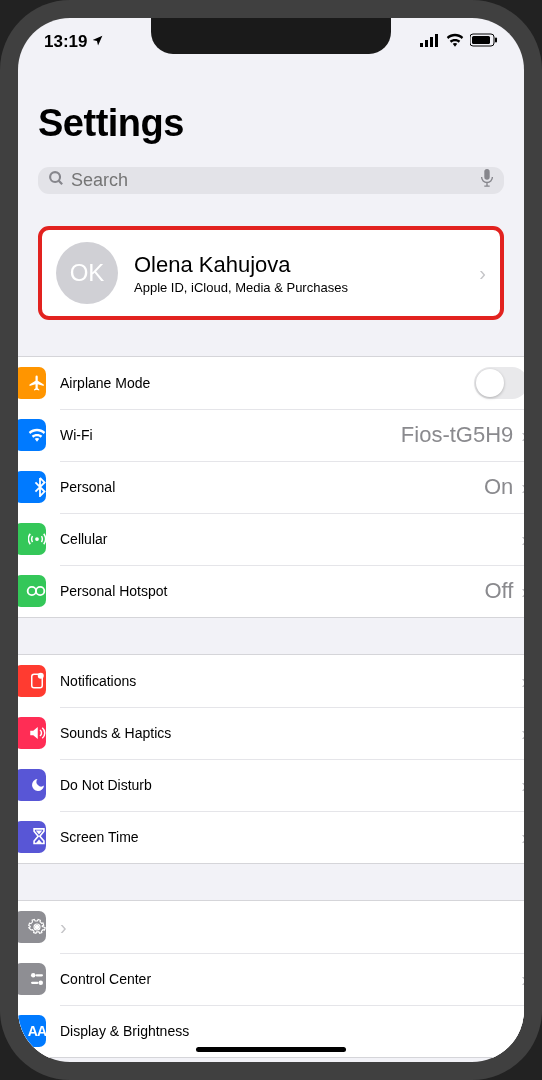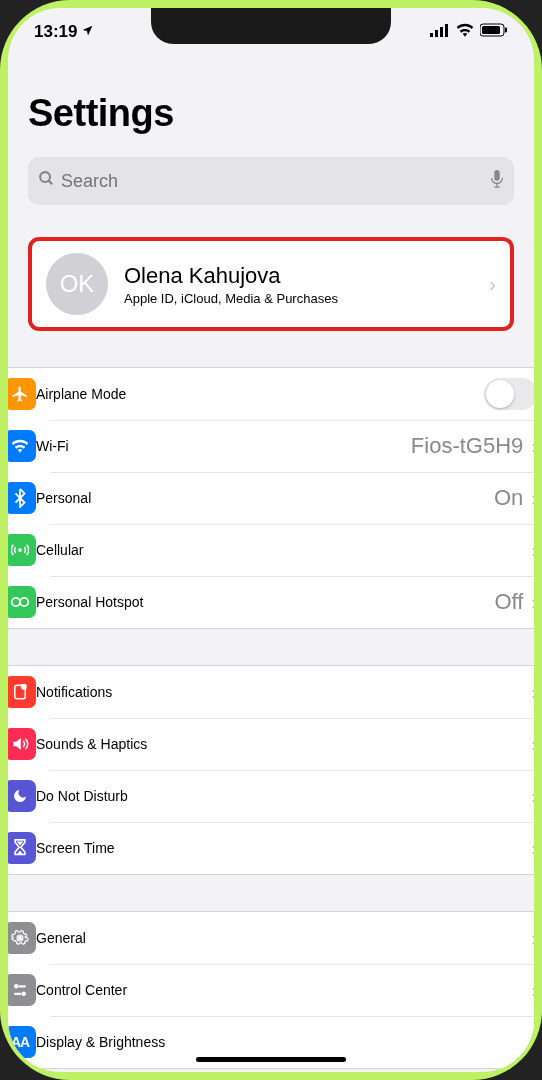--- a/index.html
+++ b/index.html
@@ -1,19 +1,19 @@
 <!DOCTYPE html>
 <html><head>
 <meta charset="utf-8">
 <style>
   * { box-sizing: border-box; margin: 0; padding: 0; }
   html, body { width: 542px; height: 1080px; background: #222; font-family: -apple-system, "Helvetica Neue", Arial, sans-serif; }
   .device {
-    width: 542px; height: 1080px; background: #bef264; position: relative;
-    border-radius: 70px; padding: 8px;
+    width: 542px; height: 1080px; background: #404040; position: relative;
+    border-radius: 70px; padding: 18px;
   }
   .screen {
     width: 100%; height: 100%; background: #f2f2f7; border-radius: 52px;
     overflow: hidden; position: relative;
   }
   .notch {
     position: absolute; top: 0; left: 50%; transform: translateX(-50%);
     width: 240px; height: 36px; background: #1a1a1a;
     border-bottom-left-radius: 22px; border-bottom-right-radius: 22px;
     z-index: 10;
@@ -25,21 +25,21 @@
   .status-left { display: flex; align-items: center; gap: 4px; }
   .status-right { display: flex; align-items: center; gap: 6px; }
   .loc-icon { font-size: 13px; }
 
   .content { padding: 0 20px; }
   .title {
     font-size: 38px; font-weight: 700; color: #000;
     margin-top: 36px; margin-bottom: 22px; letter-spacing: -0.5px;
   }
   .search-bar {
-    background: #e3e3e8; border-radius: 11px; height: 48px;
+    background: #e3e3e8; border-radius: 11px; height: 27px;
     display: flex; align-items: center; padding: 0 10px; gap: 6px;
   }
   .search-icon { color: #86868c; font-size: 18px; }
   .search-input {
     flex: 1; border: none; background: transparent; font-size: 18px;
     color: #86868c; outline: none;
   }
   .mic-icon { color: #86868c; font-size: 18px; }
 
   .profile-section { margin-top: 20px; }
@@ -68,22 +68,22 @@
   .row + .row { border-top: 1px solid #e5e5e9; }
   .group.flat .row + .row::before {
     content: ""; position: absolute; left: 62px; right: 0; top: 0;
     height: 1px; background: #e5e5e9;
   }
   .group.flat .row + .row { border-top: none; }
   .group.flat .row:first-child { border-top: 1px solid #d5d5d9; }
   .group.flat .row:last-child { border-bottom: 1px solid #d5d5d9; }
   .icon-box {
     width: 32px; height: 32px; border-radius: 7px; flex-shrink: 0;
-    display: flex; align-items: center; justify-content: center;
-    color: #fff; font-size: 18px; 
+    display: flex; align-items: center; justify-content: flex-end;
+    color: #fff; font-size: 18px; margin-right: 14px;
   }
   .row-label { font-size: 14px; color: #000; flex: 1; }
   .row-value { font-size: 22px; color: #8a8a8e; margin-right: 8px; }
   .row-chevron { color: #c5c5c8; font-size: 20px; }
   .toggle {
     width: 54px; height: 32px; background: #e9e9eb; border-radius: 16px;
     position: relative;
   }
   .toggle .knob {
     width: 28px; height: 28px; background: #fff; border-radius: 50%;
@@ -267,21 +267,20 @@
     </div>
 
     <div class="group flat">
       <div class="row">
         <div class="icon-box" style="background:#8e8e93">
           <svg width="18" height="18" viewBox="0 0 24 24" fill="#fff">
               <path d="M12 8a4 4 0 100 8 4 4 0 000-8zm9 4l2 1-1 3-2-.5a8 8 0 01-2 2l.5 2-3 1-1-2h-3l-1 2-3-1 .5-2a8 8 0 01-2-2l-2 .5L1 13l2-1v-1L1 10l1-3 2 .5a8 8 0 012-2L5.5 3l3-1 1 2h3l1-2 3 1-.5 2a8 8 0 012 2l2-.5 1 3-2 1v1z" fill="none" stroke="#fff" stroke-width="1.5"></path>
               <circle cx="12" cy="12" r="3"></circle>
             </svg>
         </div>
-        <span class="row-label">General</span>
         <span class="row-chevron">›</span>
       </div>
       <div class="row">
         <div class="icon-box" style="background:#8e8e93">
           <svg width="18" height="18" viewBox="0 0 24 24" fill="#fff">
               <circle cx="7" cy="7" r="3"></circle>
               <rect x="10" y="5.5" width="10" height="3" rx="1.5"></rect>
               <circle cx="17" cy="17" r="3"></circle>
               <rect x="4" y="15.5" width="10" height="3" rx="1.5"></rect>
             </svg>

